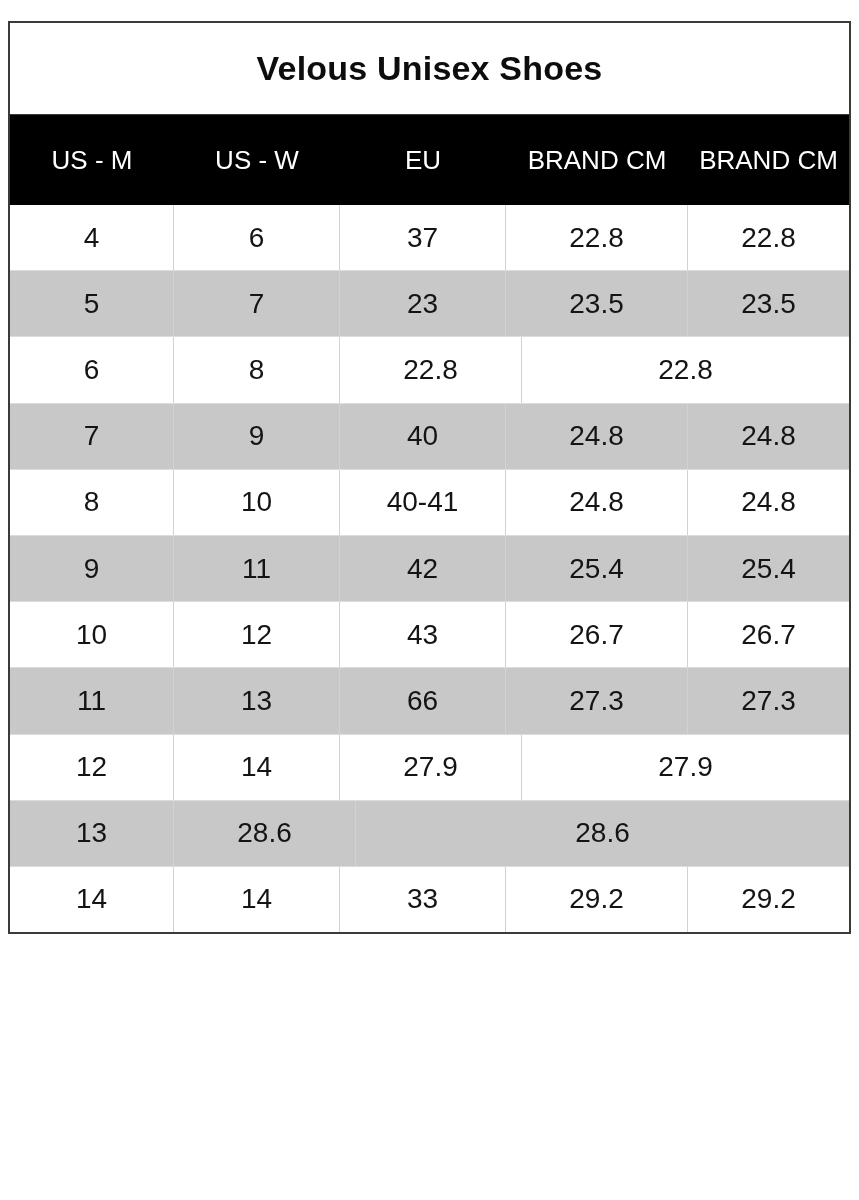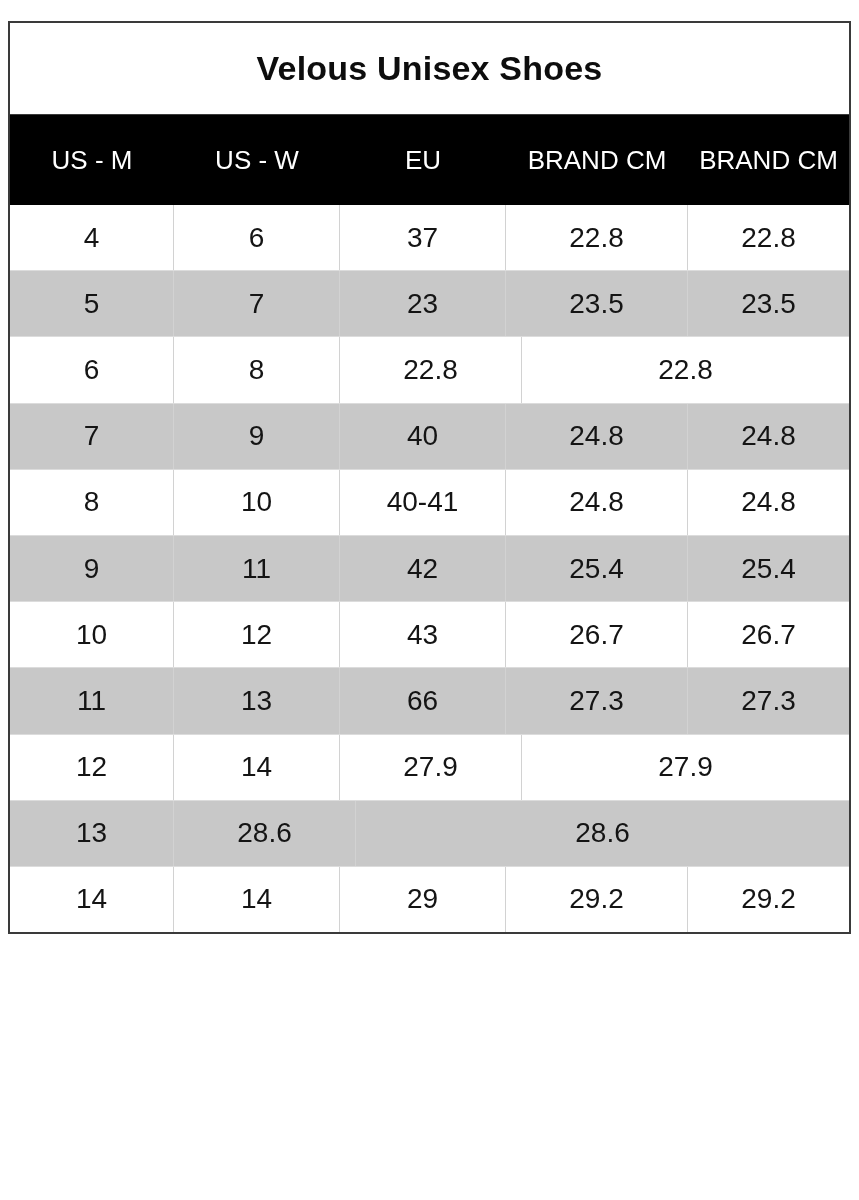--- a/index.html
+++ b/index.html
@@ -187,20 +187,20 @@
           <div class="data-cell col-4">27.9</div>
         </div>
         <div class="data-row row-gray">
           <div class="data-cell col-0">13</div>
           <div class="data-cell col-3">28.6</div>
           <div class="data-cell col-4">28.6</div>
         </div>
         <div class="data-row row-white">
           <div class="data-cell col-0">14</div>
           <div class="data-cell col-1">14</div>
-          <div class="data-cell col-2">29</div>
+          <div class="data-cell col-2">33</div>
           <div class="data-cell col-3">29.2</div>
           <div class="data-cell col-4">29.2</div>
         </div>
       </div>
 
   </div>
 </div>
 
 </body></html>

